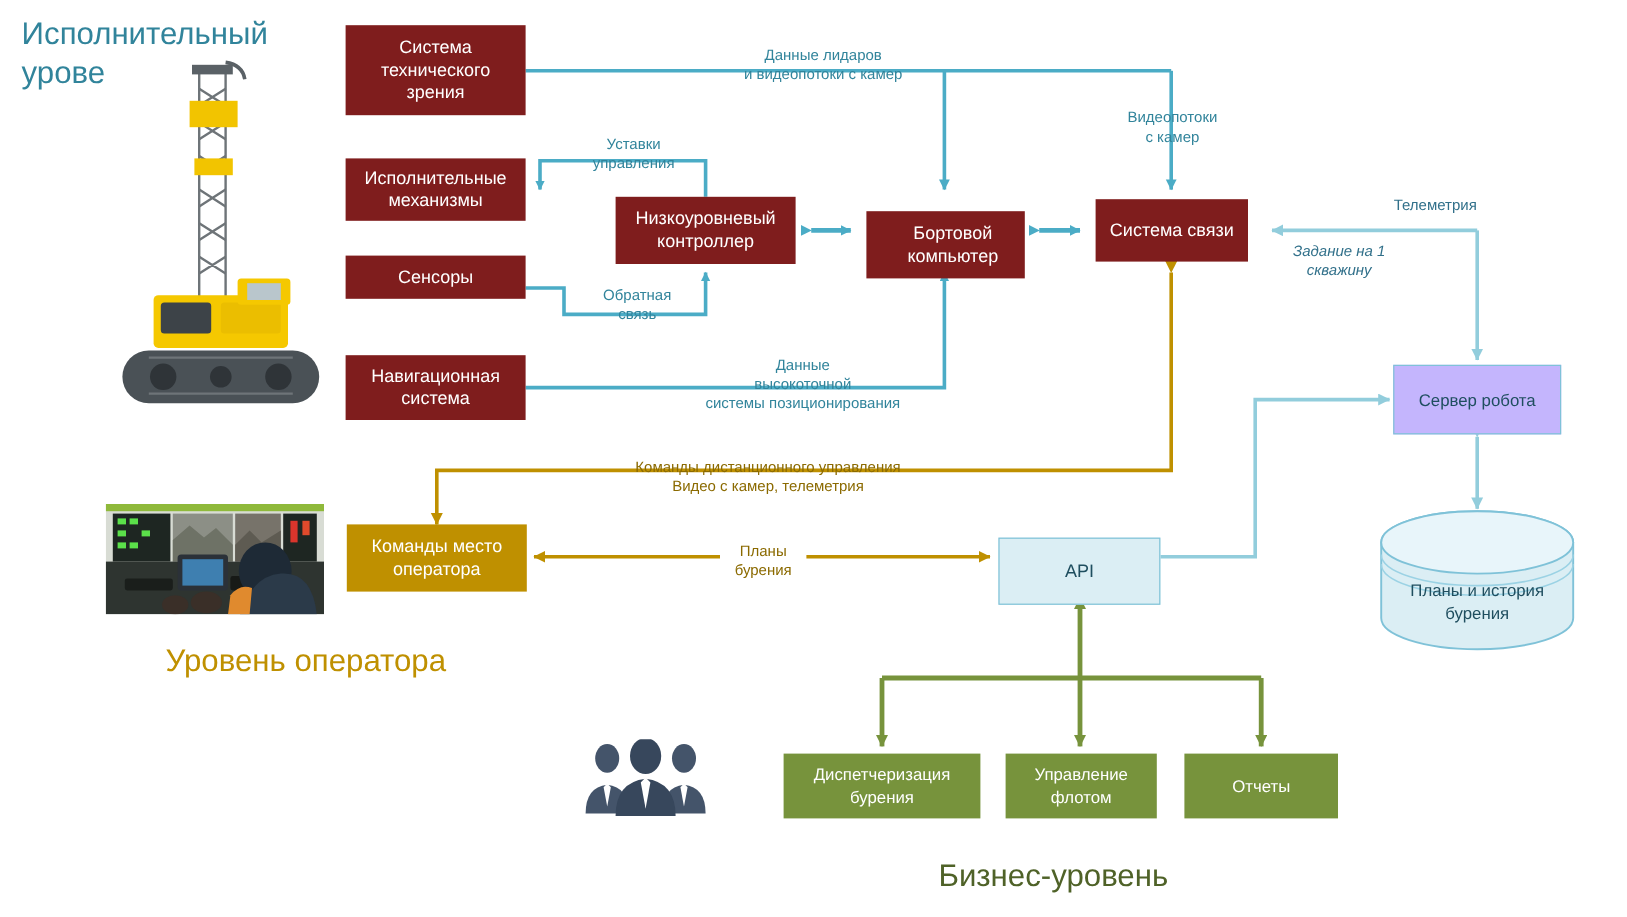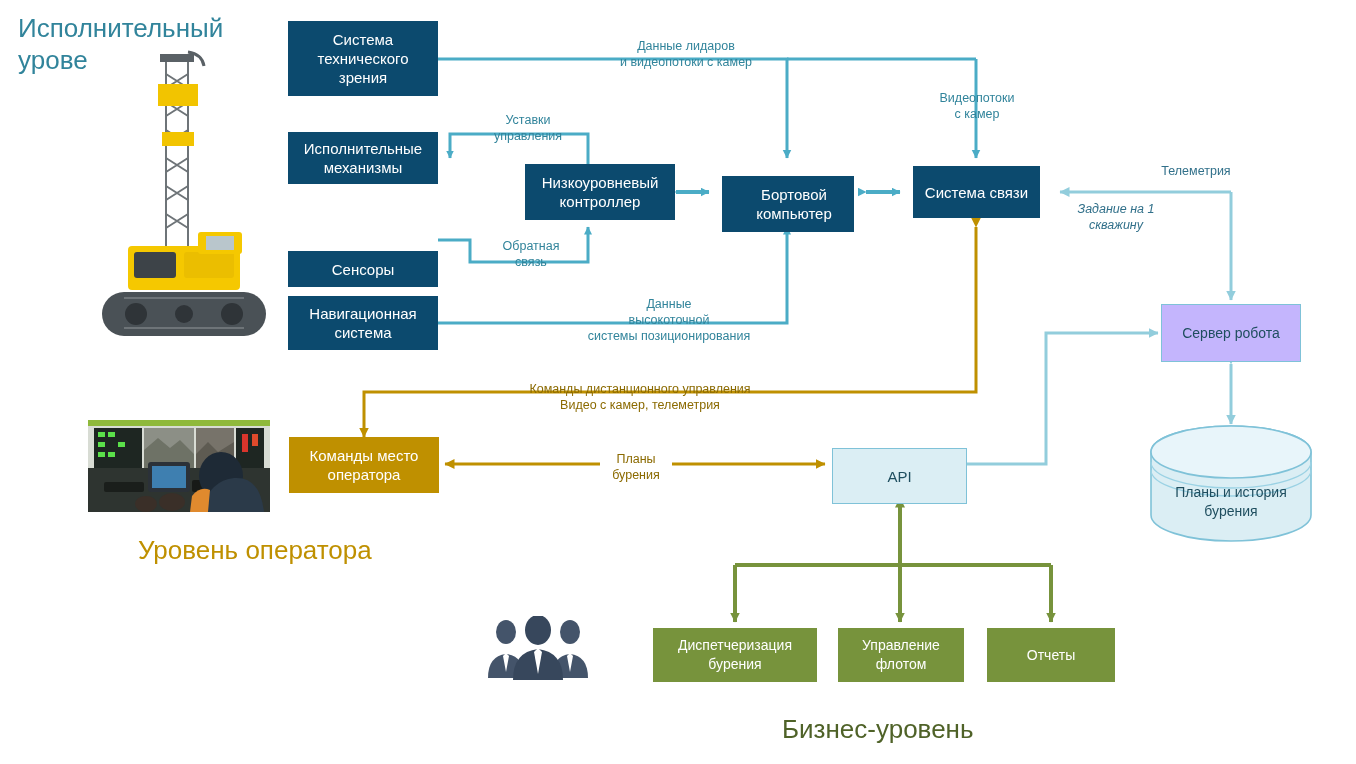--- a/index.html
+++ b/index.html
@@ -6,21 +6,21 @@
   body{width:1356px;height:764px;font-family:"Liberation Sans",sans-serif;overflow:hidden;}
   #stage{position:relative;width:1356px;height:764px;background:#fff;}
   svg.layer{position:absolute;left:0;top:0;width:1356px;height:764px;}
   .lvl-title{position:absolute;white-space:nowrap;font-size:26px;line-height:32px;font-weight:400;}
   .lvl-exec{color:#31849B;}
   .lvl-server{color:#92CDDC;}
   .lvl-oper{color:#BF9000;}
   .lvl-bus{color:#4F6228;}
   .node{position:absolute;display:flex;align-items:center;justify-content:center;text-align:center;
         box-sizing:border-box;line-height:19px;}
-  .node.teal{background:#0c4a6e;color:#ffffff;font-size:15px;}
+  .node.teal{background:#7f1d1d;color:#ffffff;font-size:15px;}
   .node.gold{background:#BF9000;color:#ffffff;font-size:15px;}
   .node.green{background:#77933C;color:#ffffff;font-size:14px;}
   .node.api{background:#DBEEF4;border:1px solid #7FC2D8;color:#1F4E5F;font-size:15px;}
   .node.srv{background:#c4b5fd;border:1px solid #7FC2D8;color:#1F4E5F;font-size:14px;}
   .node span{display:block;padding:0 6px;}
   .edge-lab{position:absolute;text-align:center;font-size:12.5px;line-height:16px;white-space:pre-line;}
   .lab-teal{color:#31849B;}
   .lab-gold{color:#8B6A00;}
   .lab-dark{color:#31708A;}
   .db-label{position:absolute;text-align:center;font-size:14px;line-height:19px;color:#1F4E5F;white-space:pre-line;}
@@ -227,30 +227,30 @@
     <span style="white-space:pre-line;">Система
 технического
 зрения</span>
   </div>
 
   <div class="node teal" style="left:288px;top:132px;width:150px;height:52px;">
     <span style="white-space:pre-line;">Исполнительные
 механизмы</span>
   </div>
 
-  <div class="node teal" style="left:288px;top:213px;width:150px;height:36px;margin-top:38px;">
+  <div class="node teal" style="left:288px;top:213px;width:150px;height:36px;">
     <span>Сенсоры</span>
   </div>
 
   <div class="node teal" style="left:288px;top:296px;width:150px;height:54px;">
     <span style="white-space:pre-line;">Навигационная
 система</span>
   </div>
 
-  <div class="node teal" style="left:525px;top:164px;width:150px;height:56px;">
+  <div class="node teal" style="left:513px;top:164px;width:150px;height:56px;">
     <span style="white-space:pre-line;">Низкоуровневый
 контроллер</span>
   </div>
 
   <div class="node teal" style="left:722px;top:176px;width:132px;height:56px;padding-left:12px;">
     <span style="white-space:pre-line;">Бортовой
 компьютер</span>
   </div>
 
   <div class="node teal" style="left:913px;top:166px;width:127px;height:52px;">

